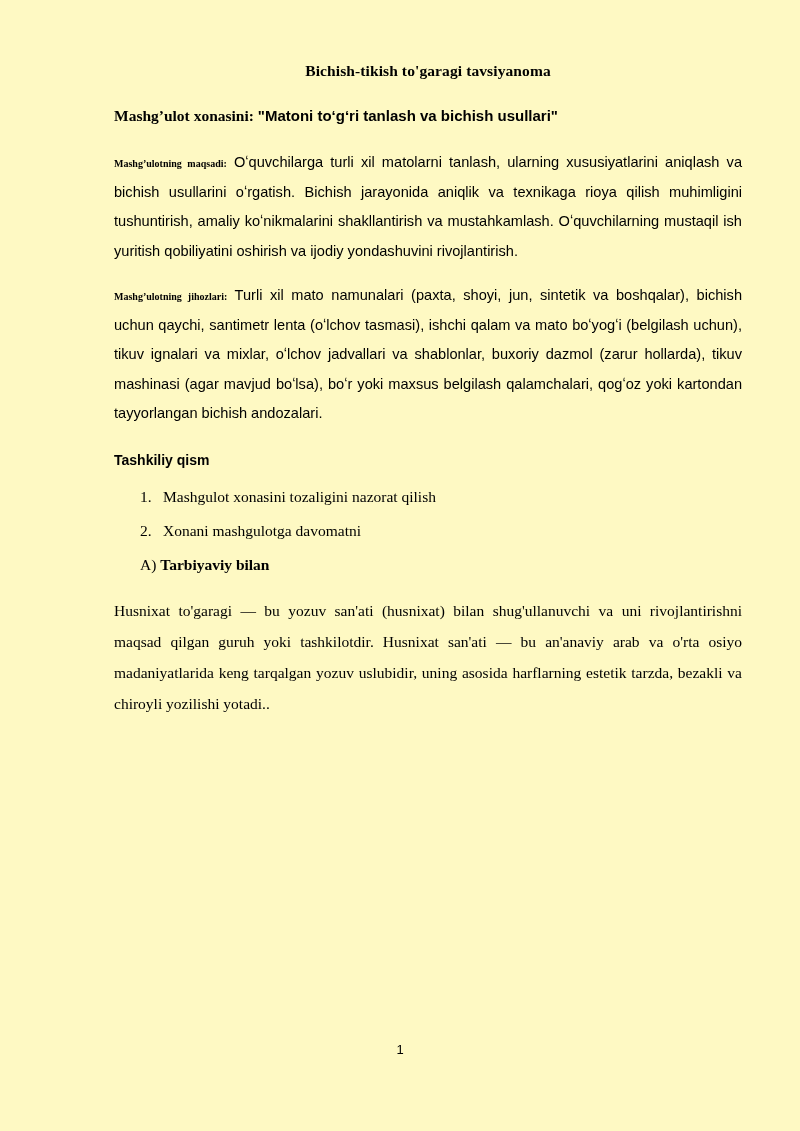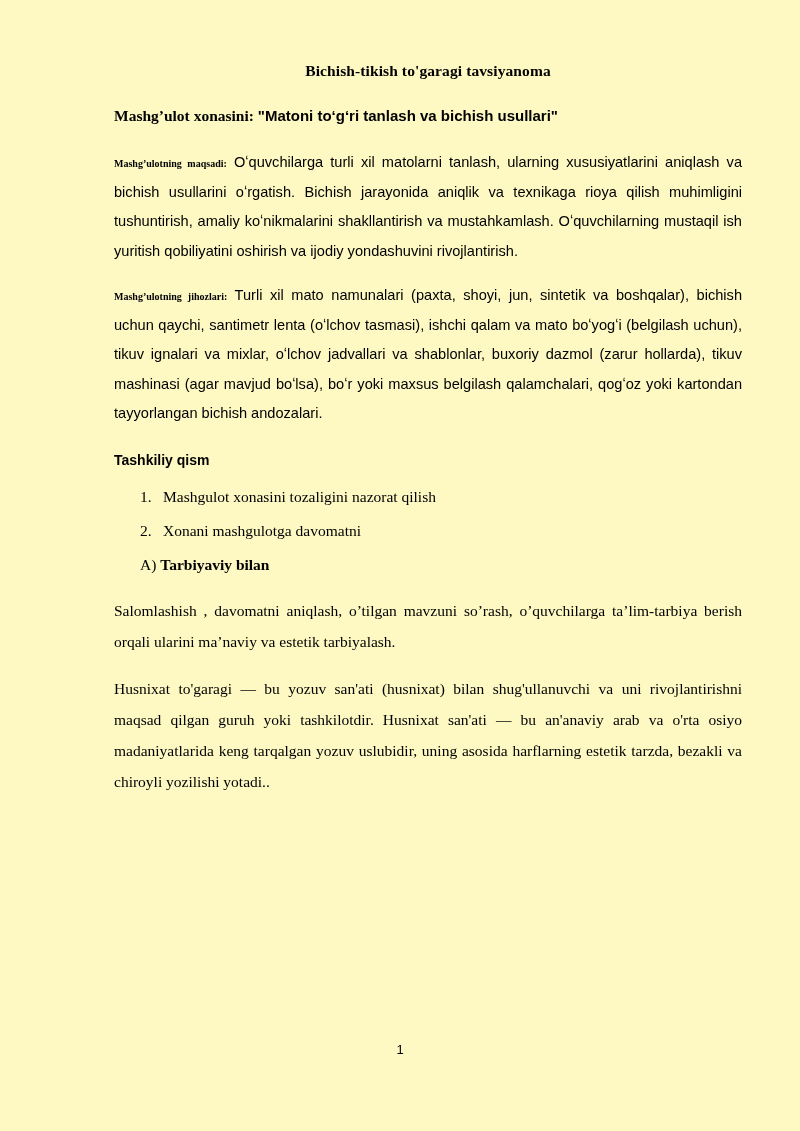--- a/index.html
+++ b/index.html
@@ -169,21 +169,20 @@
       </li>
       <li>
         <span class="num">2.</span><span>Xonani mashgulotga davomatni</span>
       </li>
     </ol>
 
     <p class="sub-heading">
       <span class="sub-label">A) </span><span class="sub-text">Tarbiyaviy bilan</span>
     </p>
 
-    <p class="para-serif">Salomlashish , davomatni aniqlash, o’tilgan mavzuni so’rash, o’quvchilarga ta’lim-tarbiya berish orqali ularini ma’naviy va estetik tarbiyalash.</p>
 
     <p class="para-serif">Husnixat to'garagi — bu yozuv san'ati (husnixat) bilan shug'ullanuvchi va uni rivojlantirishni maqsad qilgan guruh yoki tashkilotdir. Husnixat san'ati — bu an'anaviy arab va o'rta osiyo madaniyatlarida keng tarqalgan yozuv uslubidir, uning asosida harflarning estetik tarzda, bezakli va chiroyli yozilishi yotadi..</p>
 
   </div>
 
   <div class="page-number">1</div>
 
 </div>
 
 </body></html>

